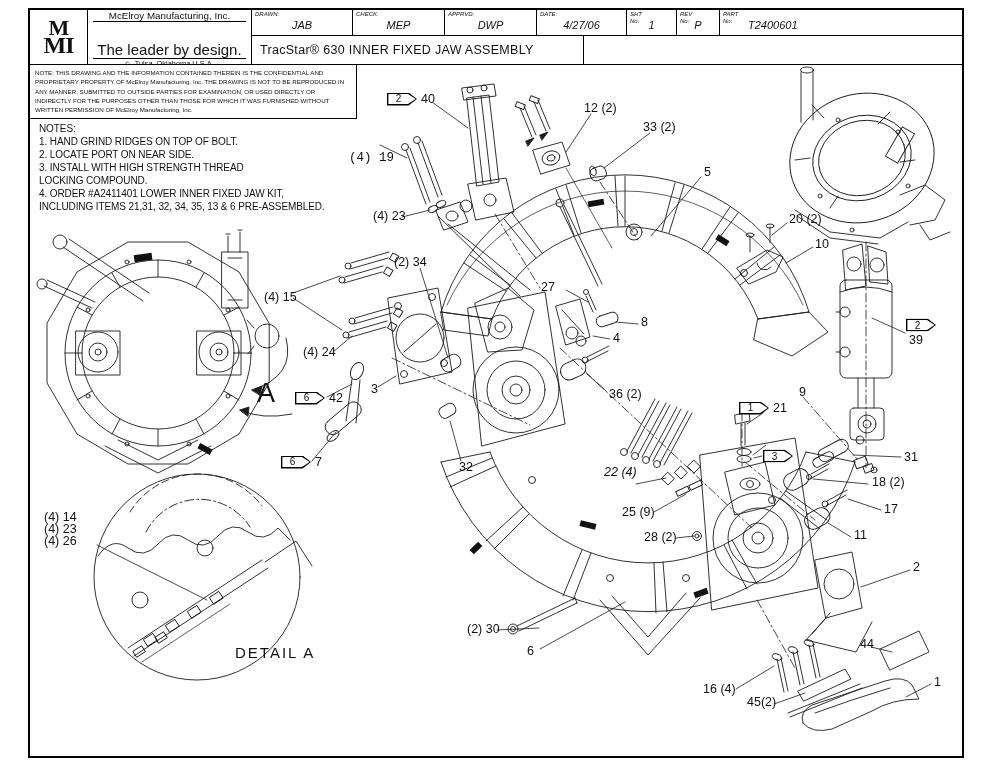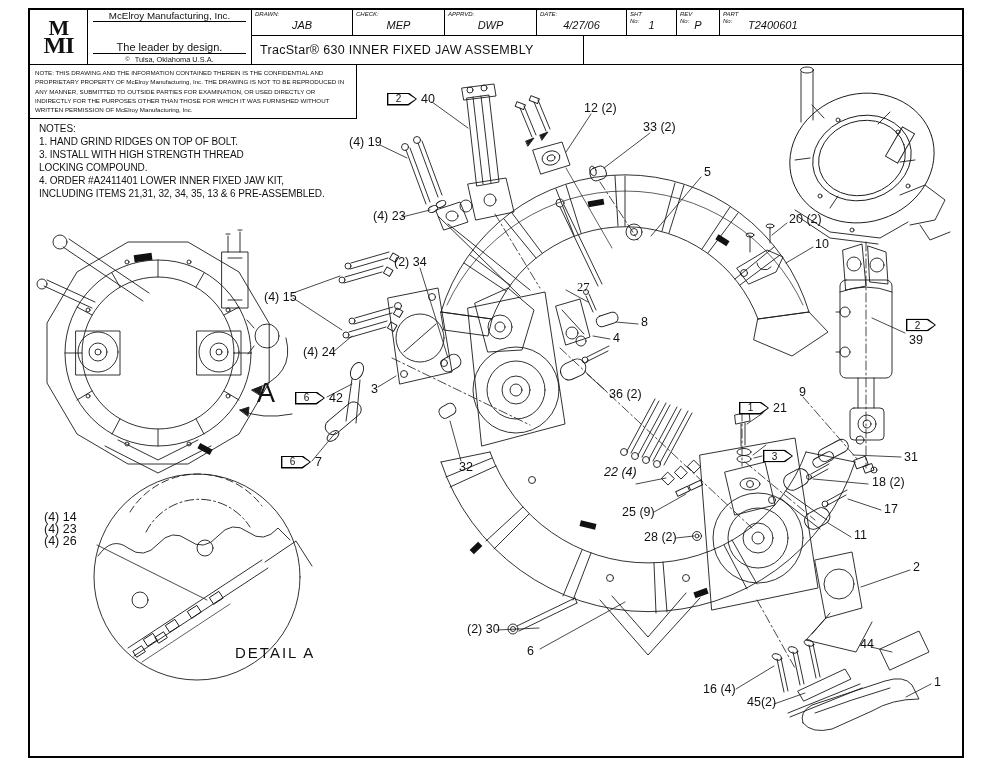--- a/index.html
+++ b/index.html
@@ -13,21 +13,21 @@
       display:flex;background:#fff;}
   .tb-logo{width:58px;border-right:1.5px solid #000;display:flex;flex-direction:column;
            align-items:center;justify-content:center;font-family:"Liberation Serif",serif;
            font-weight:bold;line-height:0.8;}
   .tb-logo .l1{font-size:22px;letter-spacing:-1px;}
   .tb-logo .l2{font-size:24px;letter-spacing:-1px;}
   .tb-co{width:164px;border-right:1.5px solid #000;display:flex;flex-direction:column;padding:0 5px;}
   .tb-co .row{flex:1;display:flex;align-items:center;justify-content:center;border-bottom:1px solid #000;}
   .tb-co .row:last-child{border-bottom:none;}
   .co-name{font-size:9.8px;}
-  .co-tag{font-size:11px;margin-top:19px;}
+  .co-tag{font-size:15px;margin-top:19px;}
   .co-loc{font-size:7.4px;}
   .co-c{font-size:6px;margin-right:5px;}
   .tb-right{flex:1;display:flex;flex-direction:column;}
   .tb-row1{height:26px;display:flex;border-bottom:1.5px solid #000;}
   .tb-f{position:relative;border-right:1.5px solid #000;font-style:italic;}
   .tb-f:last-child{border-right:none;}
   .f-label{position:absolute;top:1px;left:3px;font-size:6px;line-height:1.15;white-space:pre-line;}
   .f-value{display:flex;height:100%;align-items:center;justify-content:center;font-size:11px;padding-top:5px;}
   .tb-f.part .f-value{justify-content:flex-start;padding-left:28px;}
   .w-drawn{width:101px}.w-check{width:92px}.w-apprvd{width:92px}.w-date{width:90px}
@@ -408,59 +408,60 @@
           <div class="tb-title">TracStar® 630 INNER FIXED JAW ASSEMBLY</div>
         </div>
       </div>
     </div>
 
     <div class="conf">NOTE: THIS DRAWING AND THE INFORMATION CONTAINED THEREIN IS THE CONFIDENTIAL AND PROPRIETARY PROPERTY OF McElroy Manufacturing, Inc. THE DRAWING IS NOT TO BE REPRODUCED IN ANY MANNER, SUBMITTED TO OUTSIDE PARTIES FOR EXAMINATION, OR USED DIRECTLY OR INDIRECTLY FOR THE PURPOSES OTHER THAN THOSE FOR WHICH IT WAS FURNISHED WITHOUT WRITTEN PERMISSION OF McElroy Manufacturing, Inc.</div>
 
     <div class="notes">
       <div class="hd">NOTES:</div>
       <div class="note-item">1. HAND GRIND RIDGES ON TOP OF BOLT.</div>
+      <div class="note-item">2. LOCATE PORT ON NEAR SIDE.</div>
       <div class="note-item">3. INSTALL WITH HIGH STRENGTH THREAD
     LOCKING COMPOUND.</div>
       <div class="note-item">4. ORDER #A2411401 LOWER INNER FIXED JAW KIT,
     INCLUDING ITEMS 21,31, 32, 34, 35, 13 &amp; 6 PRE-ASSEMBLED.</div>
     </div>
   </div>
 
   <div class="callouts">
       <div class="callout" style="left: 387px; top: 99px;">
         <span class="flag">
           <b>2</b>
         </span>
         <span class="lbl">40</span>
       </div>
       <div class="callout" style="left: 584px; top: 108px;">
         <span class="lbl">12 (2)</span>
       </div>
       <div class="callout" style="left: 643px; top: 127px;">
         <span class="lbl">33 (2)</span>
       </div>
-      <div class="callout" style="left: 349px; top: 142px;">
+      <div class="callout" style="left: 349px; top: 158px; font-family: Liberation Mono, monospace;">
         <span class="lbl">(4) 19</span>
       </div>
       <div class="callout" style="left: 704px; top: 172px;">
         <span class="lbl">5</span>
       </div>
       <div class="callout" style="left: 373px; top: 216px;">
         <span class="lbl">(4) 23</span>
       </div>
       <div class="callout" style="left: 789px; top: 219px;">
         <span class="lbl">20 (2)</span>
       </div>
       <div class="callout" style="left: 815px; top: 244px;">
         <span class="lbl">10</span>
       </div>
       <div class="callout" style="left: 394px; top: 262px;">
         <span class="lbl">(2) 34</span>
       </div>
-      <div class="callout" style="left: 577px; top: 287px; font-family: Liberation Serif, serif;">
+      <div class="callout" style="left: 541px; top: 287px;">
         <span class="lbl">27</span>
       </div>
       <div class="callout" style="left: 264px; top: 297px;">
         <span class="lbl">(4) 15</span>
       </div>
       <div class="callout" style="left: 641px; top: 322px;">
         <span class="lbl">8</span>
       </div>
       <div class="callout" style="left: 613px; top: 338px;">
         <span class="lbl">4</span>

